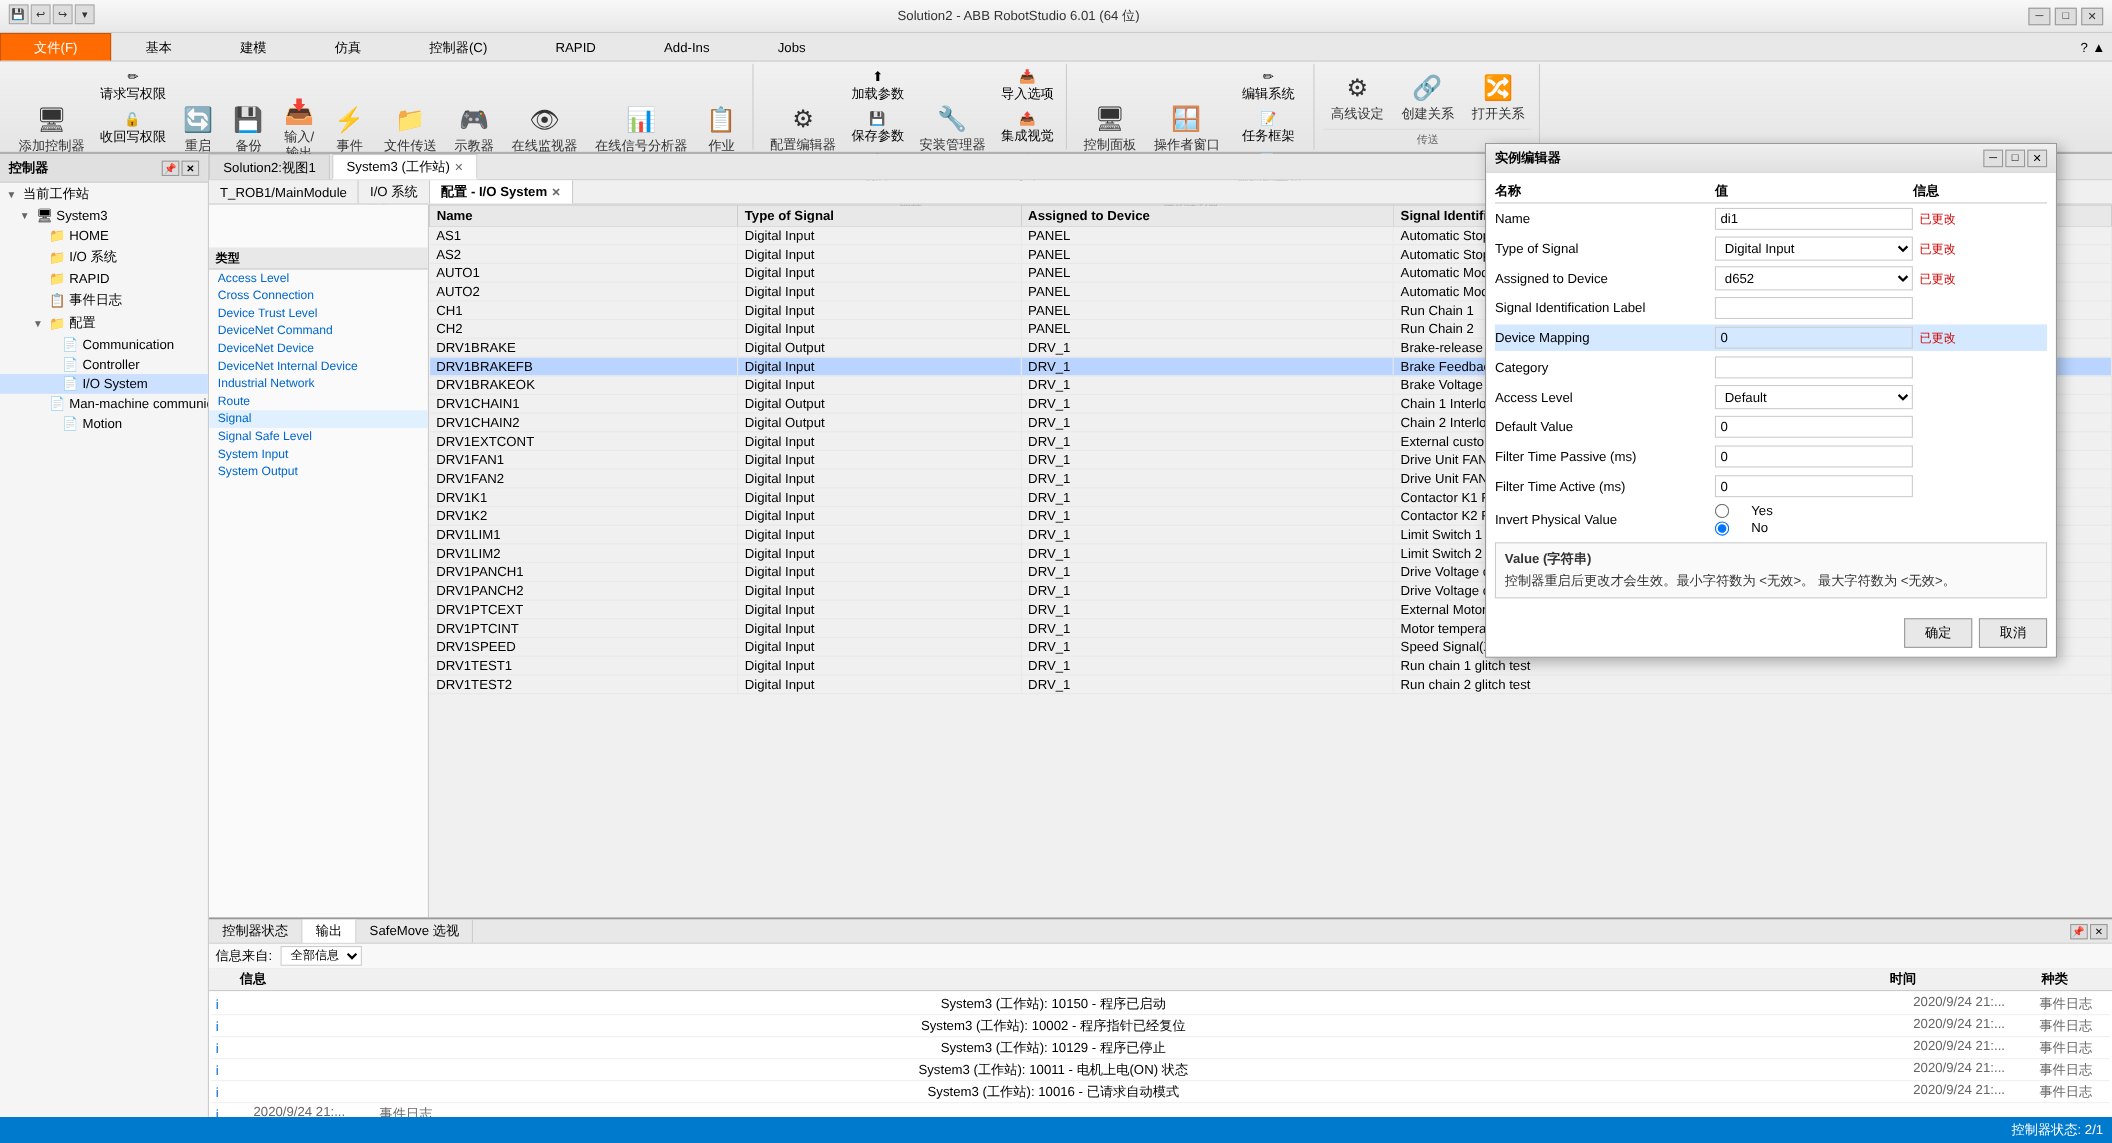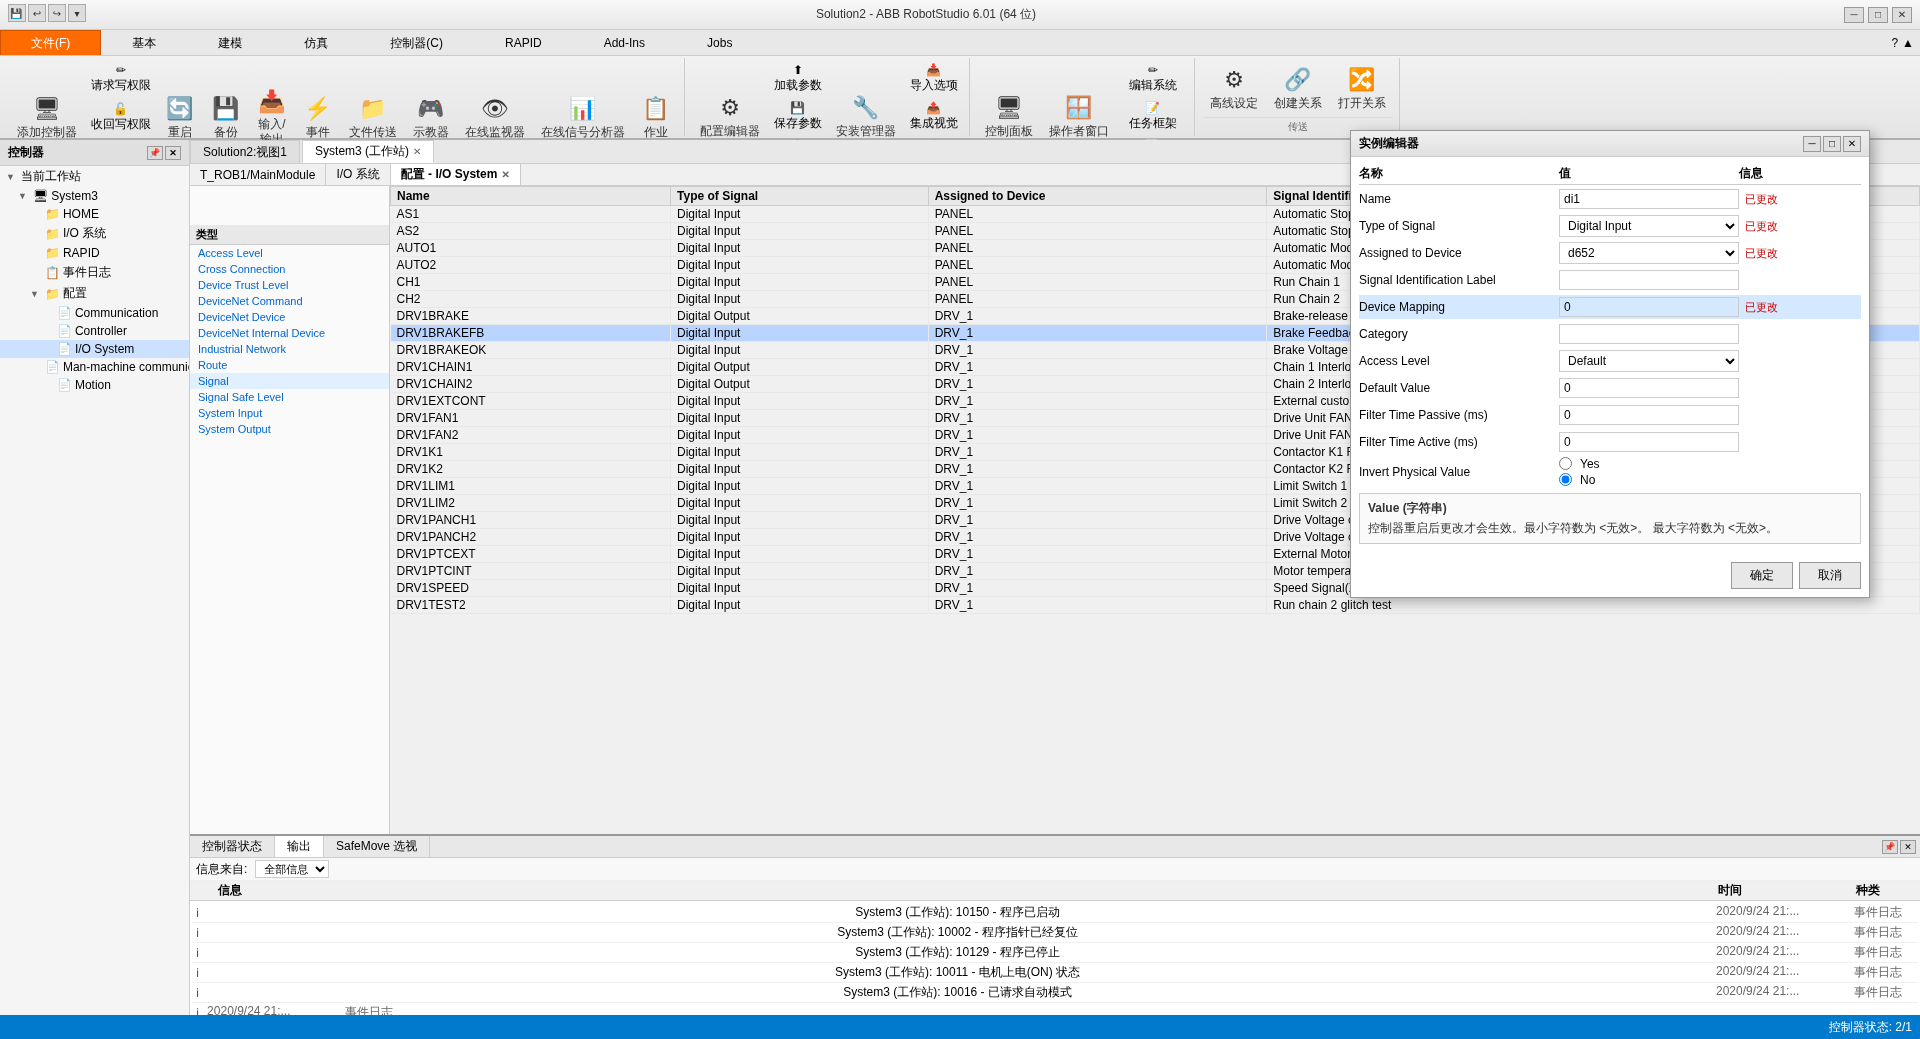--- a/index.html
+++ b/index.html
@@ -276,21 +276,21 @@
     .bottom-content { flex: 1; overflow-y: auto; padding: 2px; }
     .log-row {
       display: flex;
       gap: 8px;
       padding: 1px 4px;
       font-size: 11px;
       border-bottom: 1px solid #f0f0f0;
     }
     .log-icon { color: #0066cc; font-size: 12px; }
     .log-msg { flex: 1; text-align: center; }
-    .log-time { width: 130px; color: #666; }
+    .log-time { width: 130px; color: #666; text-align: center; }
     .log-type { width: 60px; color: #666; }
     .log-header {
       display: flex;
       gap: 8px;
       padding: 1px 4px;
       font-size: 11px;
       font-weight: bold;
       background: #f0f0f0;
       border-bottom: 1px solid #ccc;
     }
@@ -362,21 +362,21 @@
       padding: 4px 8px 8px;
     }
     .dialog-btn {
       padding: 4px 18px;
       border: 1px solid #999;
       background: #e8e8e8;
       cursor: pointer;
       font-size: 12px;
     }
     .radio-group { display: flex; flex-direction: column; gap: 2px; }
-    .radio-item { display: flex; align-items: flex-start; gap: 8px; font-size: 12px; }
+    .radio-item { display: flex; align-items: center; gap: 20px; font-size: 12px; }
 
     
     ::-webkit-scrollbar { width: 8px; height: 8px; }
     ::-webkit-scrollbar-track { background: #f0f0f0; }
     ::-webkit-scrollbar-thumb { background: #b0b0b0; }
   </style>
 </head>
 <body>
 
 <div class="title-bar">
@@ -819,20 +819,26 @@
                 <td>DRV_1</td>
                 <td>Motor temperature warning(X5:1 to X5:3)</td>
               </tr>
             <tr>
                 <td>DRV1SPEED</td>
                 <td>Digital Input</td>
                 <td>DRV_1</td>
                 <td>Speed Signal(X1:7) at Contactor Board</td>
               </tr>
             <tr>
+                <td>DRV1TEST1</td>
+                <td>Digital Input</td>
+                <td>DRV_1</td>
+                <td>Run chain 1 glitch test</td>
+              </tr>
+            <tr>
                 <td>DRV1TEST2</td>
                 <td>Digital Input</td>
                 <td>DRV_1</td>
                 <td>Run chain 2 glitch test</td>
               </tr>
           </tbody>
         </table>
       </div>
     </div>
 

